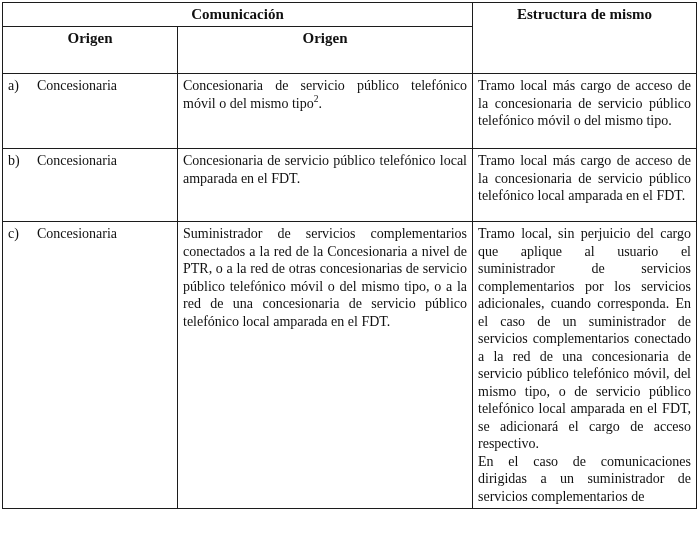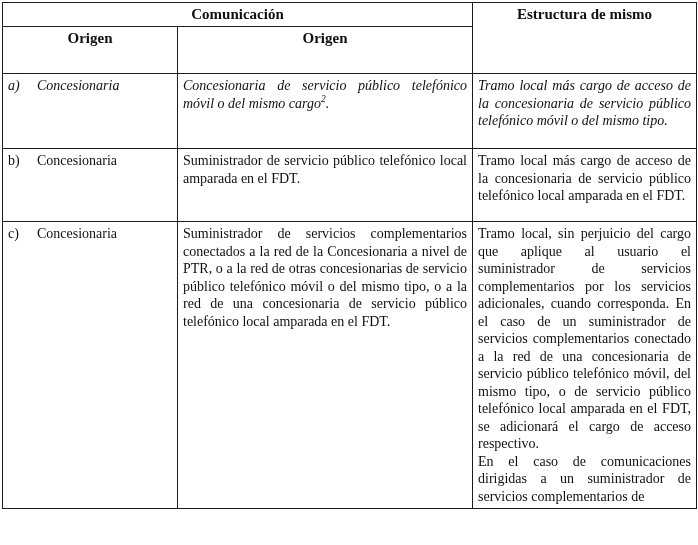--- a/index.html
+++ b/index.html
@@ -54,21 +54,21 @@
     vertical-align: middle;
   }
   td.cell {
     font-size: 14px;
     line-height: 17.5px;
   }
   td.just > div, td.just > p {
     text-align: justify;
     margin: 0;
   }
-  .row-a td { height: 68px; font-style: italic; }
+  .row-a td { height: 68px; }
   .row-b td { height: 66px; border-radius: 8px; }
   td.origen-cell .letter {
     display: inline-block;
     width: 29px;
   }
   td.origen-cell { padding-left: 7px; }
   sup.fnref {
     font-size: 9.5px;
     line-height: 0;
     vertical-align: super;
@@ -95,33 +95,33 @@
         <th class="th-sub">Origen</th>
       </tr>
     </thead>
     <tbody>
 
       <tr class="row-a">
         <td class="cell origen-cell">
           <span class="letter">a)</span><span>Concesionaria</span>
         </td>
         <td class="cell just">
-          <div class="para"><span>Concesionaria de servicio público telefónico móvil o del mismo cargo</span><sup class="fnref">2</sup><span>.</span></div>
+          <div class="para"><span>Concesionaria de servicio público telefónico móvil o del mismo tipo</span><sup class="fnref">2</sup><span>.</span></div>
         </td>
         <td class="cell just">
           <div class="para">Tramo local más cargo de acceso de la concesionaria de servicio público telefónico móvil o del mismo tipo.</div>
         </td>
       </tr>
 
       <tr class="row-b">
         <td class="cell origen-cell">
           <span class="letter">b)</span><span>Concesionaria</span>
         </td>
         <td class="cell just">
-          <div class="para">Suministrador de servicio público telefónico local amparada en el FDT.</div>
+          <div class="para">Concesionaria de servicio público telefónico local amparada en el FDT.</div>
         </td>
         <td class="cell just">
           <div class="para">Tramo local más cargo de acceso de la concesionaria de servicio público telefónico local amparada en el FDT.</div>
         </td>
       </tr>
 
       <tr class="row-c">
         <td class="cell origen-cell">
           <span class="letter">c)</span><span>Concesionaria</span>
         </td>

